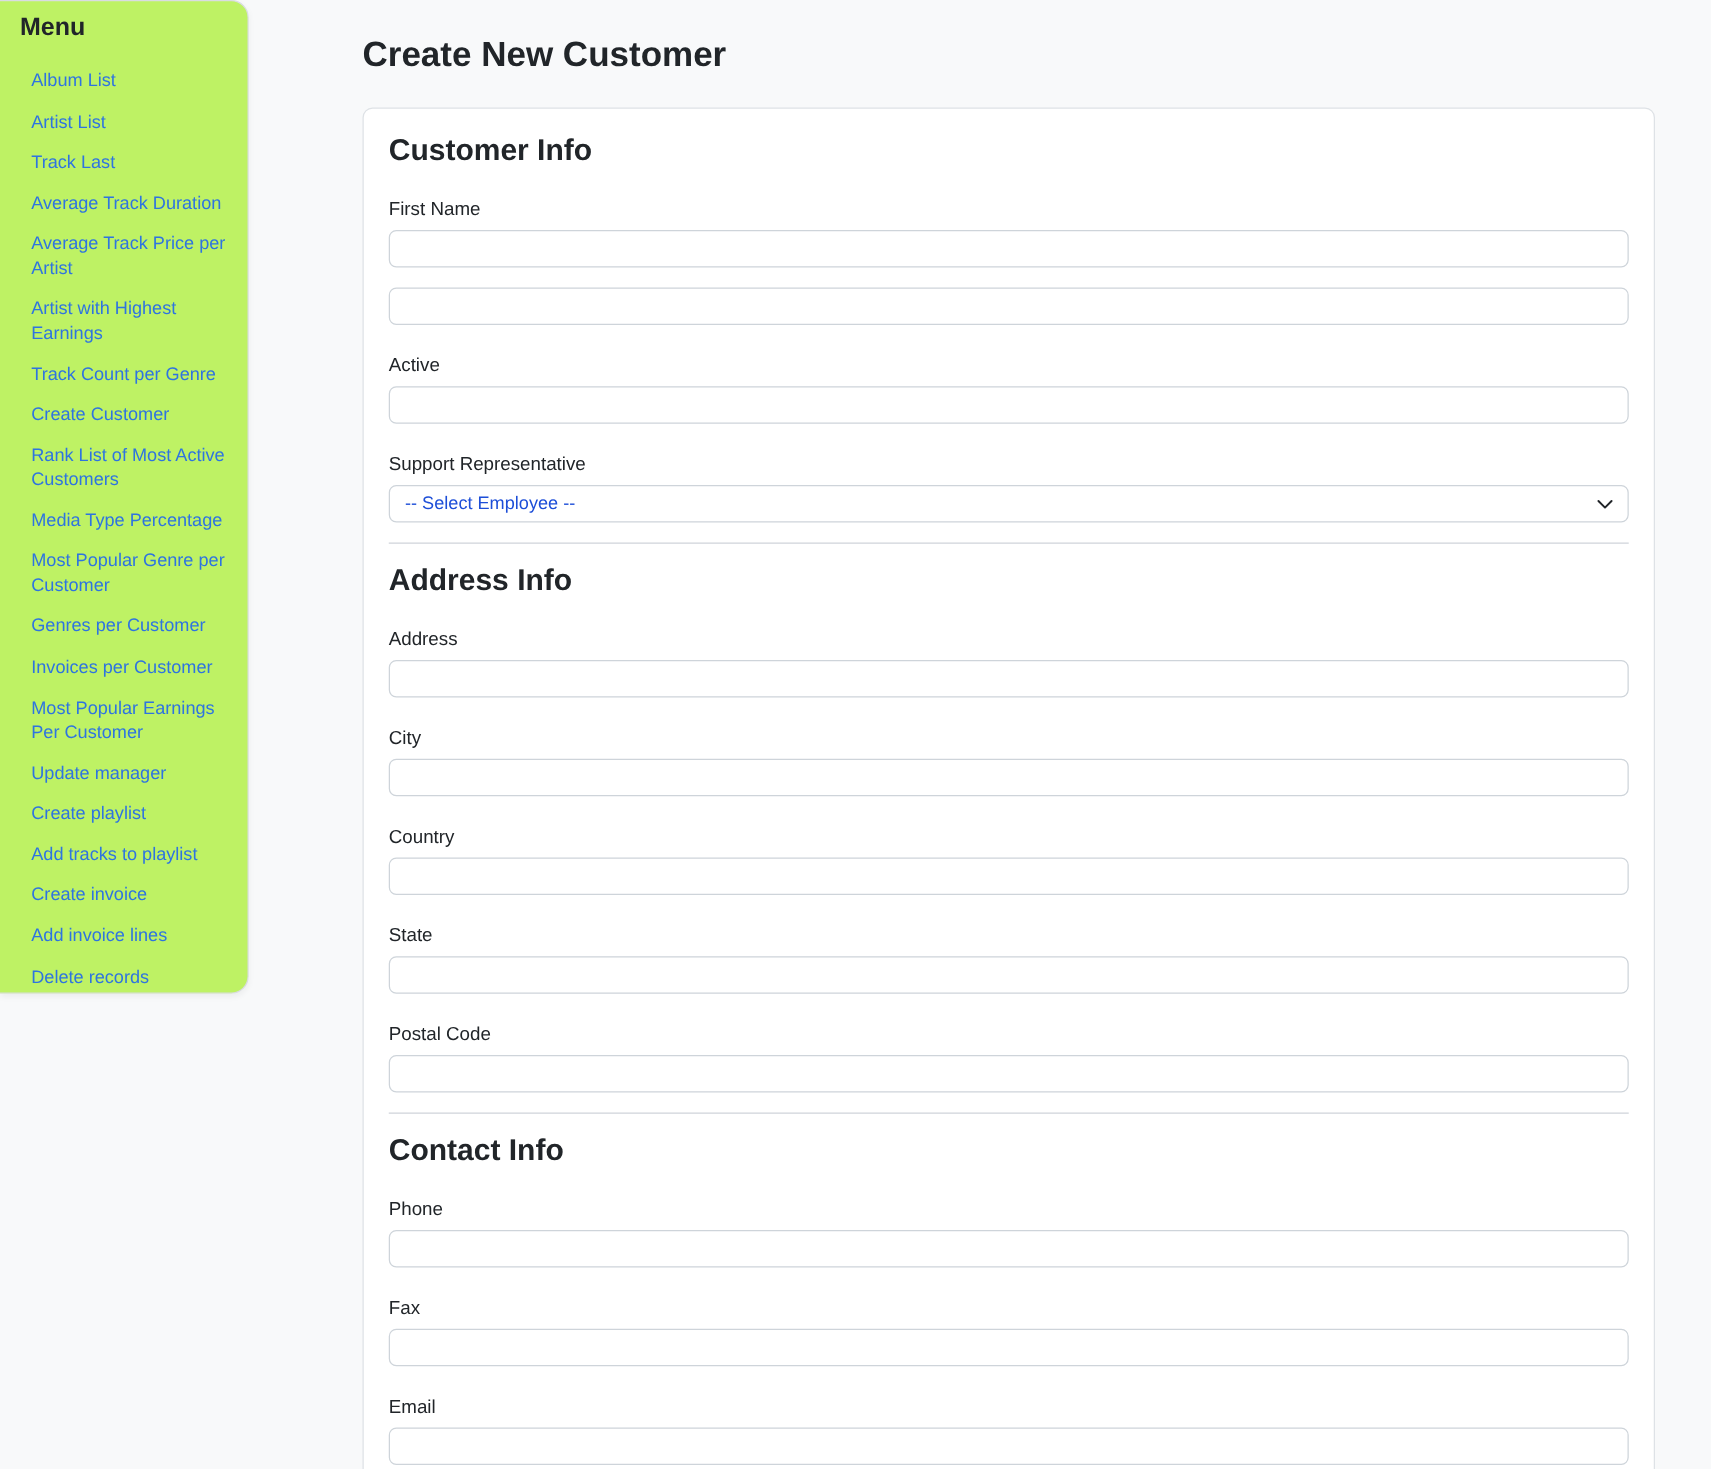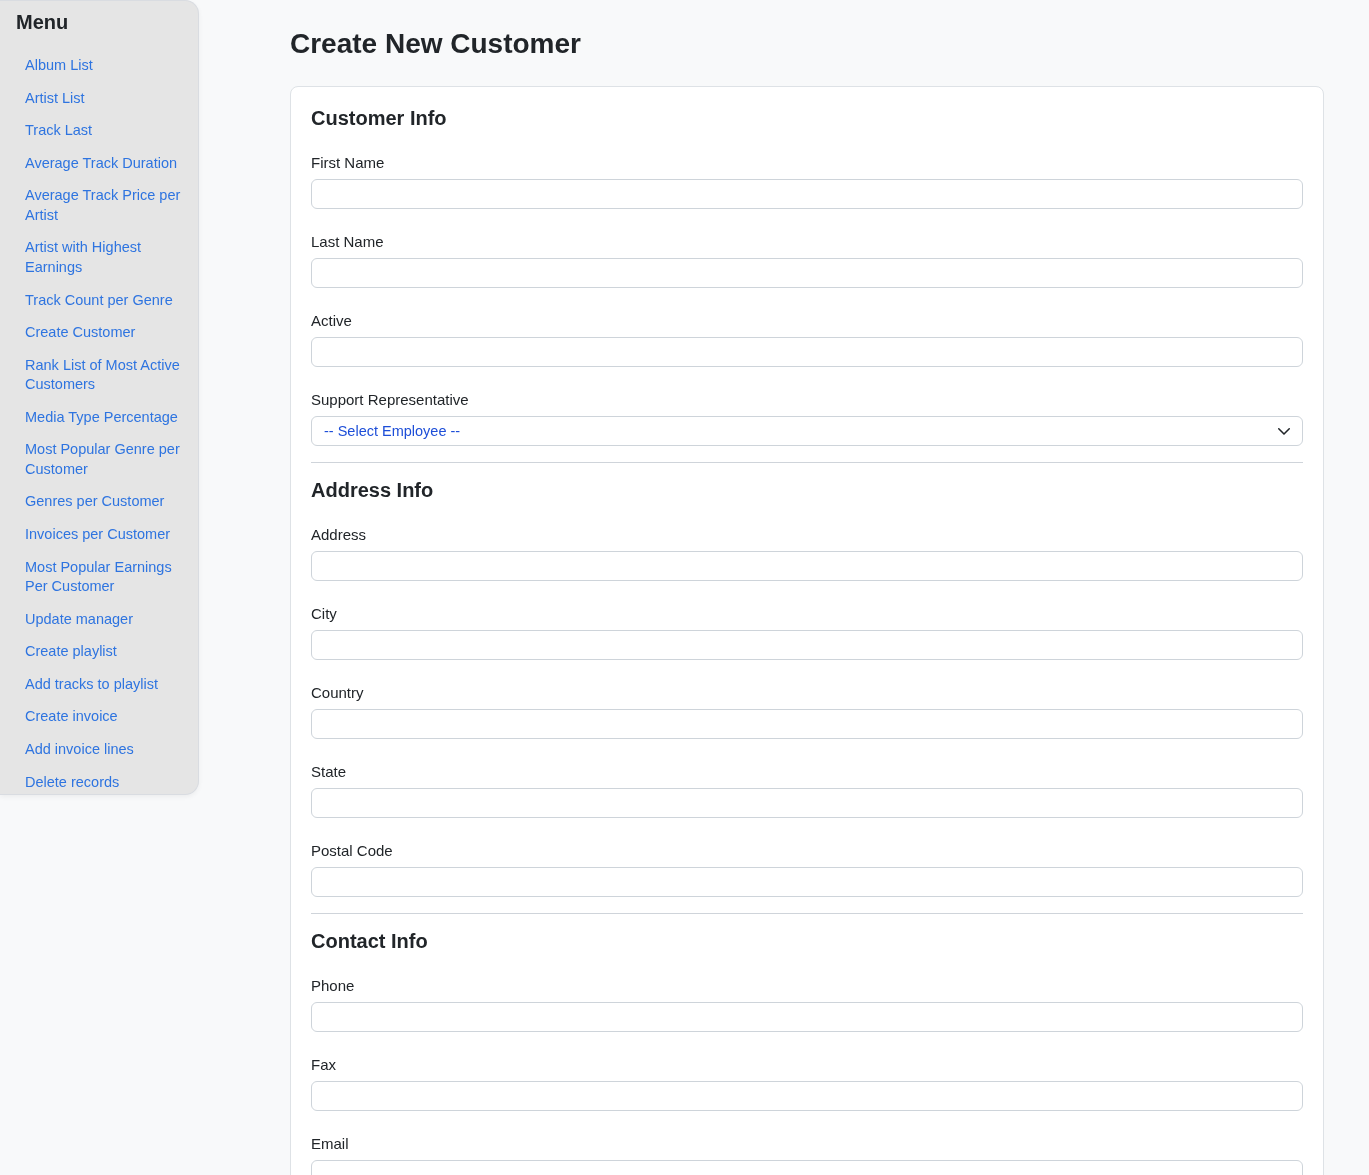--- a/index.html
+++ b/index.html
@@ -16,21 +16,21 @@
     position: relative;
   }
 
   
   .sidebar {
     position: absolute;
     top: 0;
     left: 0;
     width: 199px;
     height: 795px;
-    background: #e5e5e5;
+    background: #bef264;
     border: 1px solid #d9dce1;
     border-left: none;
     border-radius: 0 14px 14px 0;
     box-shadow: 0 2px 5px rgba(0,0,0,0.05);
     padding: 10px 14px 16px 16px;
   }
   .sidebar-title {
     margin: 0 0 22px 0;
     font-size: 20px;
     font-weight: 700;
@@ -67,21 +67,21 @@
     color: #212529;
   }
   .card {
     background: #ffffff;
     border: 1px solid #dee2e6;
     border-radius: 8px;
     padding: 20px;
   }
   .section-heading {
     margin: 0 0 16px 0;
-    font-size: 20px;
+    font-size: 24px;
     font-weight: 700;
     color: #212529;
   }
   .field { margin-bottom: 16px; }
   .field label {
     display: block;
     font-size: 15px;
     margin-bottom: 8px;
     color: #212529;
     margin-top: 24px;
@@ -167,21 +167,20 @@
   <div class="card">
     <form>
       <div id="form-sections">
           <section>
             <h2 class="section-heading">Customer Info</h2>
             <div class="field">
               <label>First Name</label>
               <input type="text" class="control" value="" style="">
             </div>
             <div class="field">
-              <label>Last Name</label>
               <input type="text" class="control" value="" style="">
             </div>
             <div class="field">
               <label>Active</label>
               <input type="text" class="control" value="" style="">
             </div>
             <div class="field">
               <label>Support Representative</label>
               <div class="select-wrap">
                 <select class="control"><option>-- Select Employee --</option></select>

